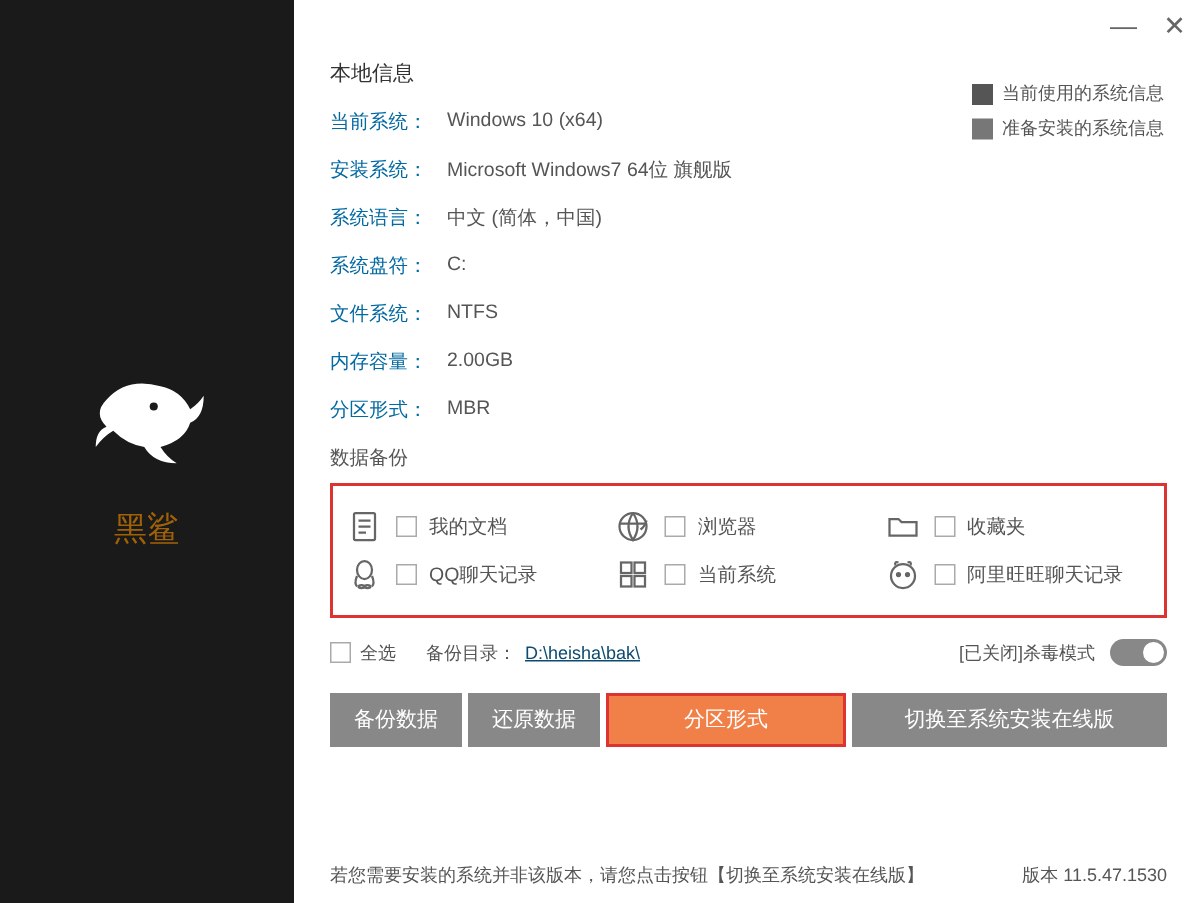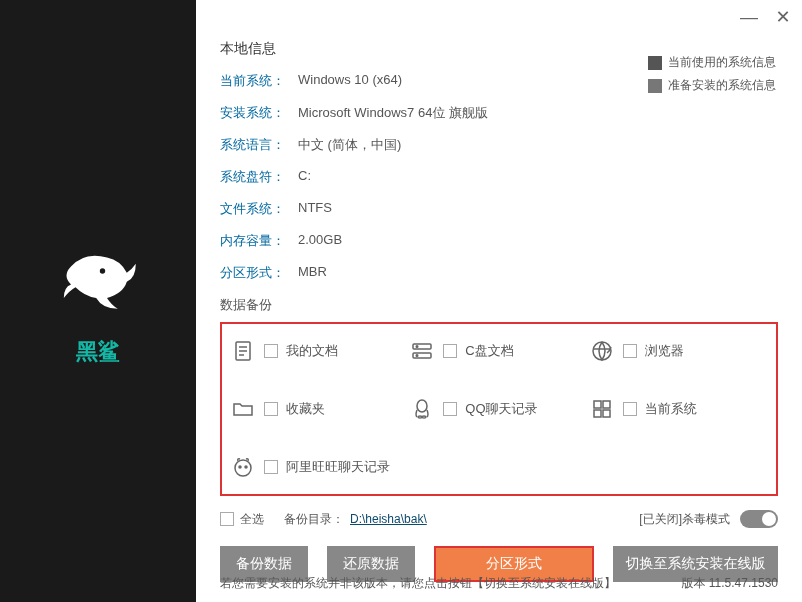--- a/index.html
+++ b/index.html
@@ -1,50 +1,50 @@
 <!DOCTYPE html>
 <html><head>
 <meta charset="utf-8">
 <style>
 * { margin: 0; padding: 0; box-sizing: border-box; }
 body { font-family: "Microsoft YaHei", sans-serif; background: #fff; width: 802px; height: 602px; overflow: hidden; }
 .container { display: flex; height: 100%; }
 .sidebar { width: 196px; background: #1a1a1a; display: flex; flex-direction: column; align-items: center; justify-content: center; }
 .logo-wrap { text-align: center; color: #fff; }
-.logo-text { color: #14b8a6; font-size: 22px; margin-top: 8px; font-weight: bold; }
+.logo-text { color: #a16207; font-size: 22px; margin-top: 8px; font-weight: normal; }
 .main { flex: 1; position: relative; padding: 0; }
 .titlebar { position: absolute; top: 8px; right: 10px; display: flex; gap: 16px; }
 .tb-btn { width: 18px; height: 18px; display: flex; align-items: center; justify-content: center; color: #666; font-size: 18px; cursor: pointer; }
 .content { padding: 40px 24px 10px 24px; }
 .section-title { font-size: 14px; color: #333; margin-bottom: 14px; }
 .info-block { position: relative; }
 .info-row { display: flex; font-size: 13px; color: #555; margin-bottom: 14px; }
 .info-label { width: 78px; color: #0369a1; }
 .info-value { color: #555; }
 .legend { position: absolute; right: 26px; top: 54px; font-size: 12px; color: #555; }
 .legend-item { display: flex; align-items: center; margin-bottom: 6px; }
 .legend-swatch { width: 14px; height: 14px; background: #555; margin-right: 6px; }
 .legend-swatch.light { background: #777; }
 .backup-header { font-size: 13px; color: #555; margin-top: 4px; margin-bottom: 8px; }
 .backup-box { border: 2px solid #d33; padding: 14px 8px; }
-.backup-grid { display: grid; grid-template-columns: 1fr 1fr 1fr; row-gap: 32px; }
+.backup-grid { display: grid; grid-template-columns: 1fr 1fr 1fr; row-gap: 6px; }
 .backup-item { display: flex; align-items: center; gap: 8px; }
 .bicon { width: 26px; height: 26px; display: flex; align-items: center; justify-content: center; color: #666; }
 .chk { width: 14px; height: 14px; border: 1px solid #aaa; background: #fff; flex-shrink: 0; }
 .bilabel { font-size: 13px; color: #555; }
 .below-row { display: flex; align-items: center; margin-top: 14px; font-size: 12px; color: #555; }
 .below-row .chk { margin-right: 6px; }
 .sel-all { margin-right: 20px; }
 .dir-label { margin-right: 6px; }
 .dir-val { text-decoration: underline; color: #0c4a6e; }
 .spacer { flex: 1; }
 .av-label { margin-right: 10px; }
 .toggle { width: 38px; height: 18px; border-radius: 9px; background: #888; position: relative; }
 .toggle::after { content: ""; position: absolute; right: 2px; top: 2px; width: 14px; height: 14px; background: #fff; border-radius: 50%; }
-.btn-row { display: flex; gap: 19px; margin-top: 18px; }
+.btn-row { display: flex; gap: 4px; margin-top: 18px; }
 .btn { height: 36px; display: flex; align-items: center; justify-content: center; font-size: 14px; color: #fff; cursor: pointer; }
 .btn-grey { background: #888; width: 88px; }
 .btn-orange { background: #f08048; width: 160px; border: 2px solid #d33; }
 .btn-wide { background: #888; flex: 1; }
 .footer { position: absolute; bottom: 10px; left: 24px; right: 24px; display: flex; justify-content: space-between; font-size: 12px; color: #555; }
 </style>
 </head>
 <body>
 
 <div class="container">
@@ -121,32 +121,20 @@
                   <line x1="8" y1="12" x2="16" y2="12"></line>
                   <line x1="8" y1="16" x2="13" y2="16"></line>
                 </svg>
               </span>
             <span class="chk"></span>
             <span class="bilabel">我的文档</span>
           </div>
           <div class="backup-item">
             <span class="bicon">
                 <svg width="24" height="24" viewBox="0 0 24 24" fill="none" stroke="#666" stroke-width="1.5">
-                  <rect x="3" y="5" width="18" height="5" rx="1"></rect>
-                  <rect x="3" y="14" width="18" height="5" rx="1"></rect>
-                  <circle cx="7" cy="7.5" r="0.8" fill="#666"></circle>
-                  <circle cx="7" cy="16.5" r="0.8" fill="#666"></circle>
-                </svg>
-              </span>
-            <span class="chk"></span>
-            <span class="bilabel">C盘文档</span>
-          </div>
-          <div class="backup-item">
-            <span class="bicon">
-                <svg width="24" height="24" viewBox="0 0 24 24" fill="none" stroke="#666" stroke-width="1.5">
                   <circle cx="12" cy="12" r="9"></circle>
                   <path d="M 12 3 Q 6 12 12 21 Q 18 12 12 3"></path>
                   <path d="M 3 10 L 21 10"></path>
                   <path d="M 17 14 Q 20 12 21 8"></path>
                 </svg>
               </span>
             <span class="chk"></span>
             <span class="bilabel">浏览器</span>
           </div>
           <div class="backup-item">

